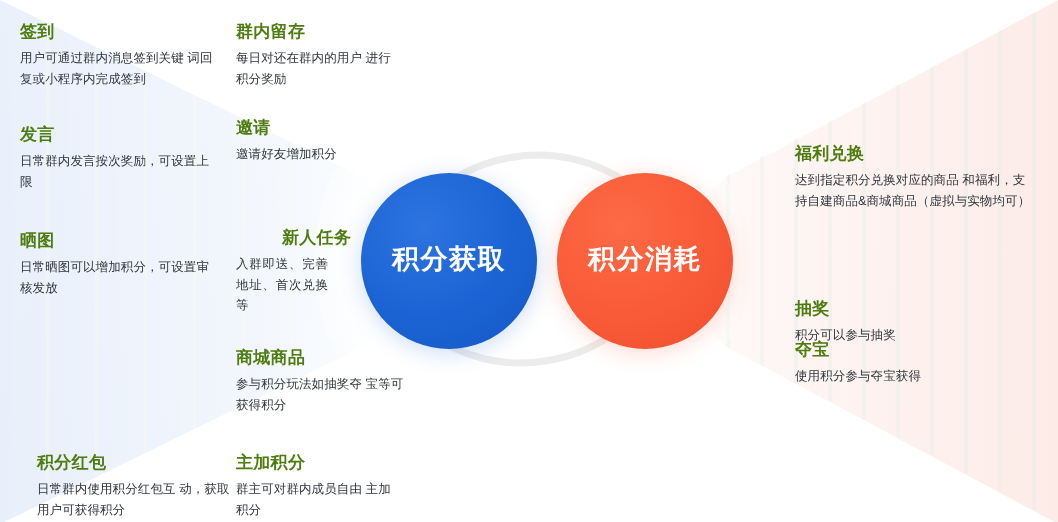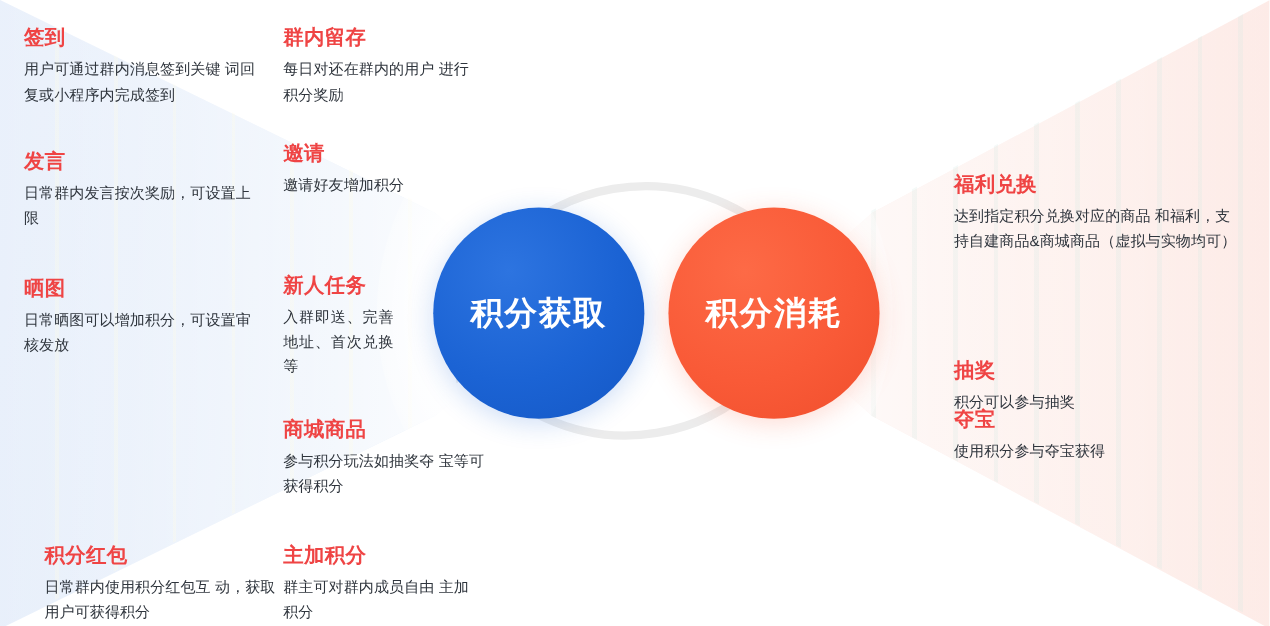--- a/index.html
+++ b/index.html
@@ -67,32 +67,32 @@
 
   
   .cycle-svg{position:absolute;left:50%;top:50%;transform:translate(-50%,-50%);width:340px;height:356px;}
 
   
   .circle{
     position:absolute;top:50%;transform:translateY(-50%);
     width:176px;height:176px;border-radius:50%;
     display:flex;align-items:center;justify-content:center;
     color:#fff;font-size:27px;font-weight:bold;letter-spacing:1.5px;
-    line-height:1.2;
+    line-height:1.2;font-family:Liberation Mono, monospace;
   }
   .circle-blue{left:361px;background:radial-gradient(circle at 36% 30%,#2d74e0 0%,#1b63d4 55%,#1457c4 100%);
      box-shadow:0 4px 22px rgba(27,99,212,.22);}
   .circle-orange{left:557px;background:radial-gradient(circle at 36% 30%,#fd6a46 0%,#f95a37 55%,#f04e2c 100%);
      box-shadow:0 4px 22px rgba(249,90,55,.22);}
 
   
   .item{position:absolute;}
   .item h3{
     margin:0 0 6px 0;
-    font-size:17px;font-weight:bold;color:#ef4444;
+    font-size:17px;font-weight:bold;color:#4d7c0f;
     line-height:1.2;letter-spacing:.3px;
   }
   .item p{
     margin:0;
     font-size:12.5px;color:#2f353d;line-height:1.62;
     letter-spacing:.1px;
   }
   
   .item.justify p{text-align:justify;text-align-last:left;}
 </style>
@@ -160,21 +160,21 @@
     <h3>群内留存</h3>
     <p>每日对还在群内的用户 进行积分奖励</p>
   </div>
 
   <div class="item" style="left:236px;top:118px;width:160px;">
     <h3>邀请</h3>
     <p>邀请好友增加积分</p>
   </div>
 
   <div class="item justify" style="left:236px;top:228px;width:92px;">
-    <h3 style="white-space:nowrap;">新人任务</h3>
+    <h3 style="white-space:nowrap;margin-left:46px;">新人任务</h3>
     <p>入群即送、完善地址、首次兑换等</p>
   </div>
 
   <div class="item" style="left:236px;top:348px;width:168px;">
     <h3>商城商品</h3>
     <p>参与积分玩法如抽奖夺 宝等可获得积分</p>
   </div>
 
   <div class="item" style="left:236px;top:453px;width:160px;">
     <h3>主加积分</h3>

